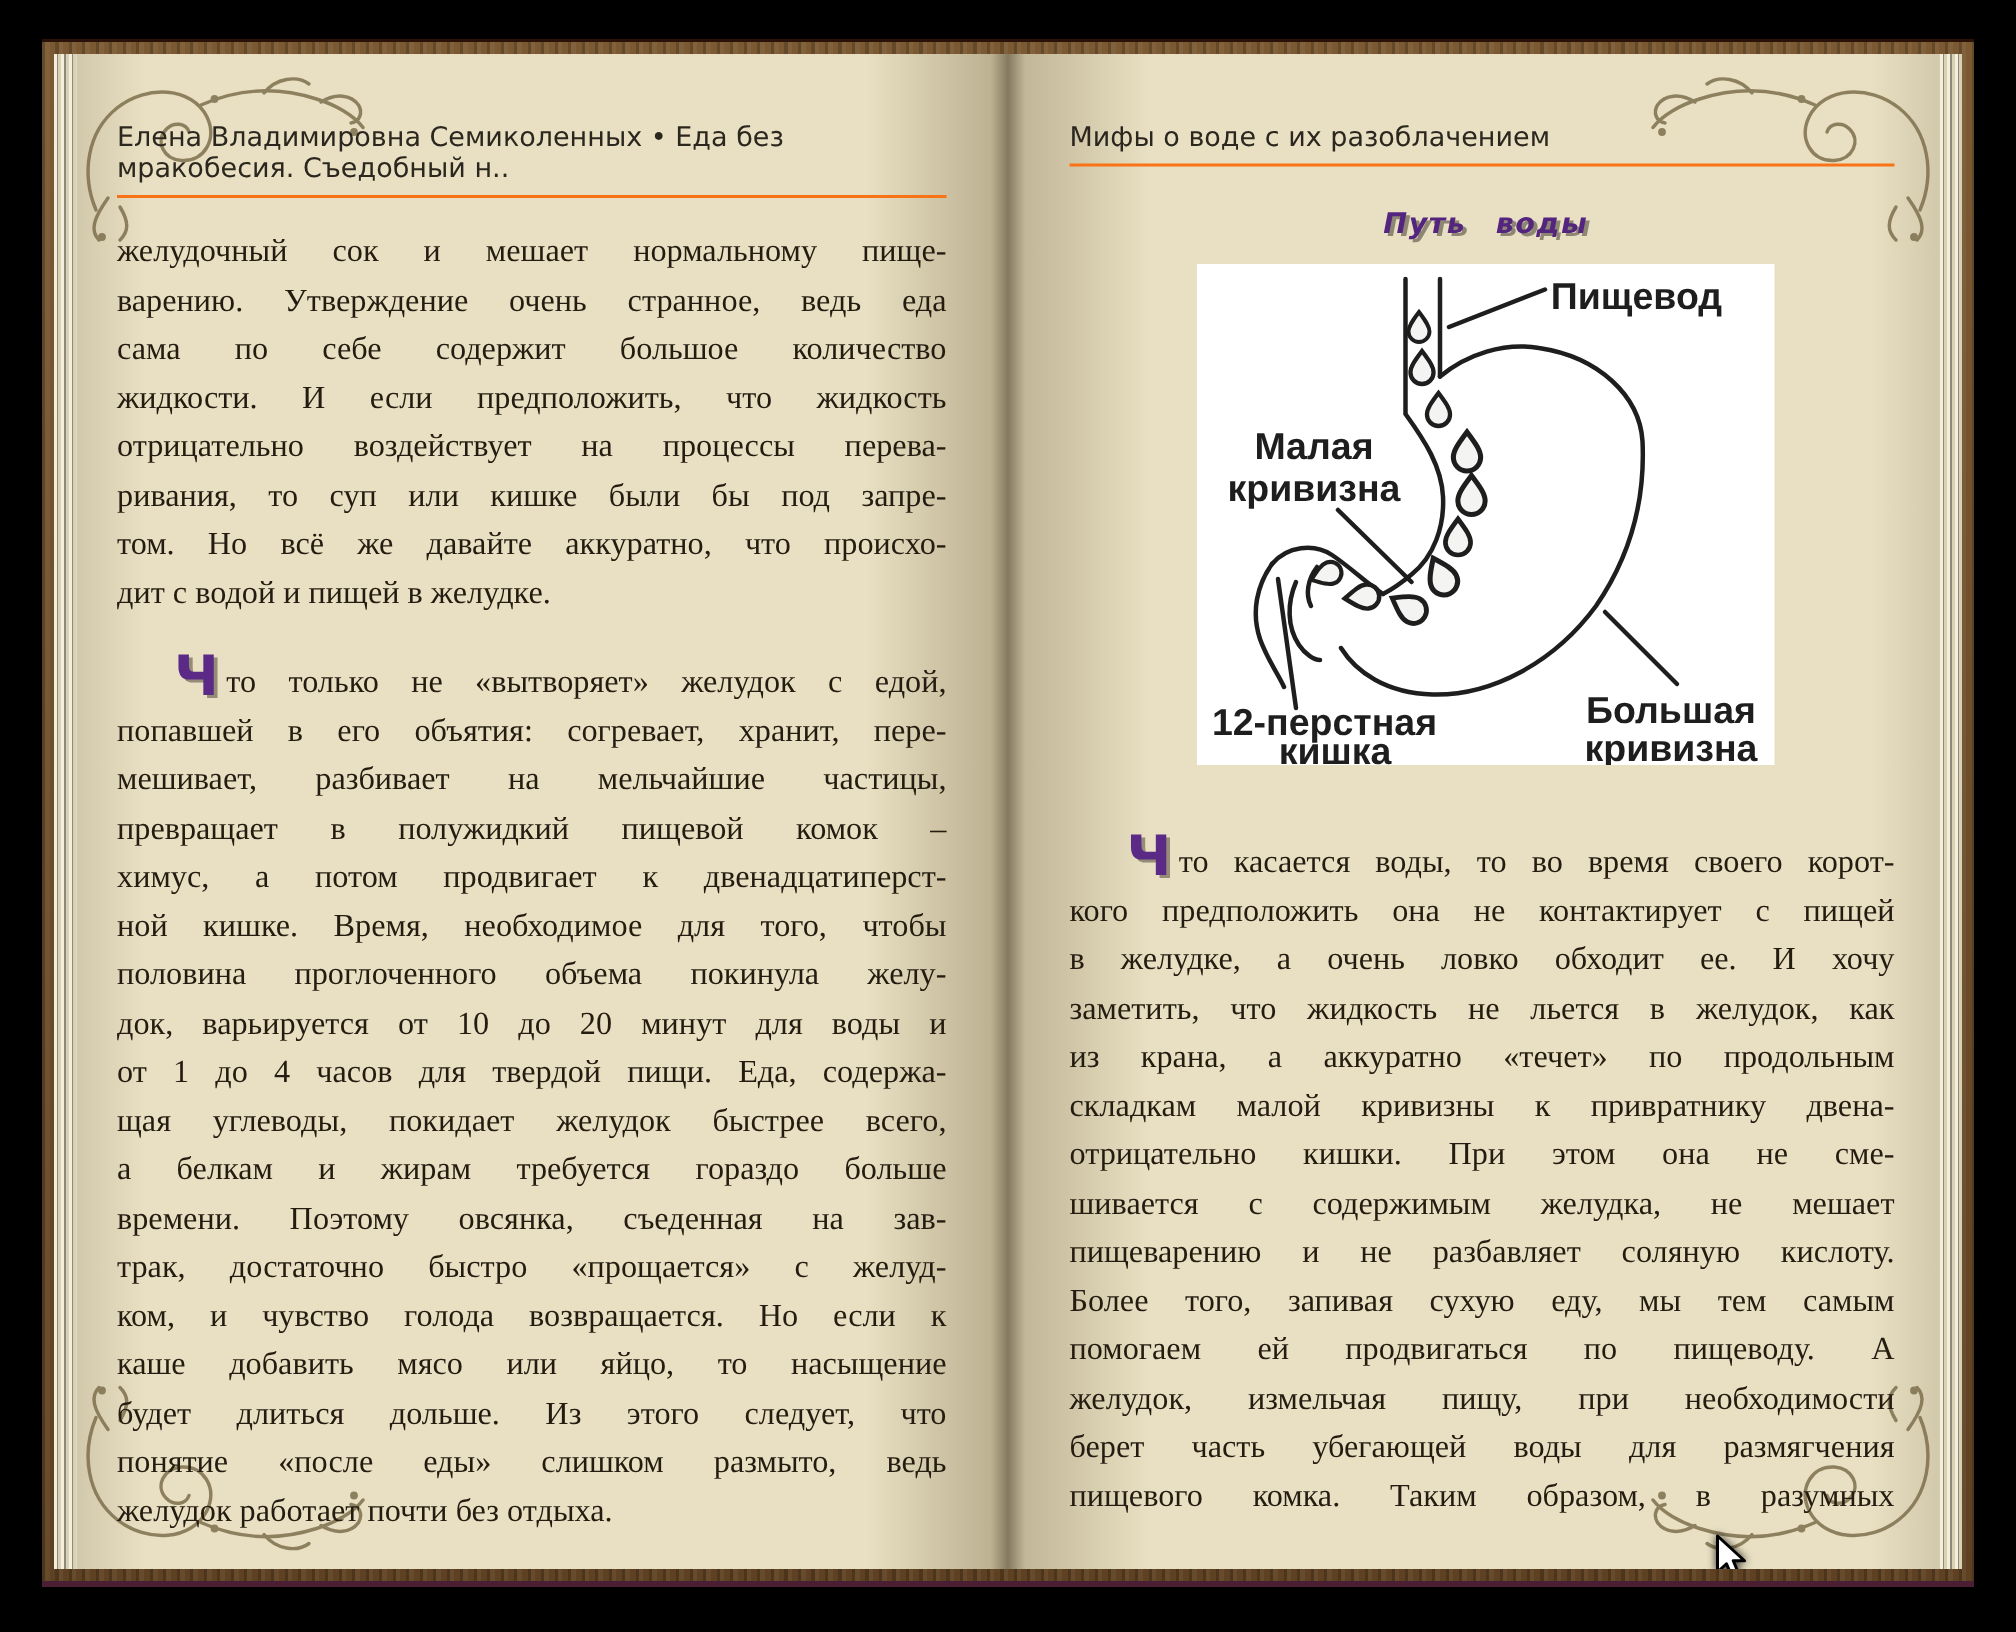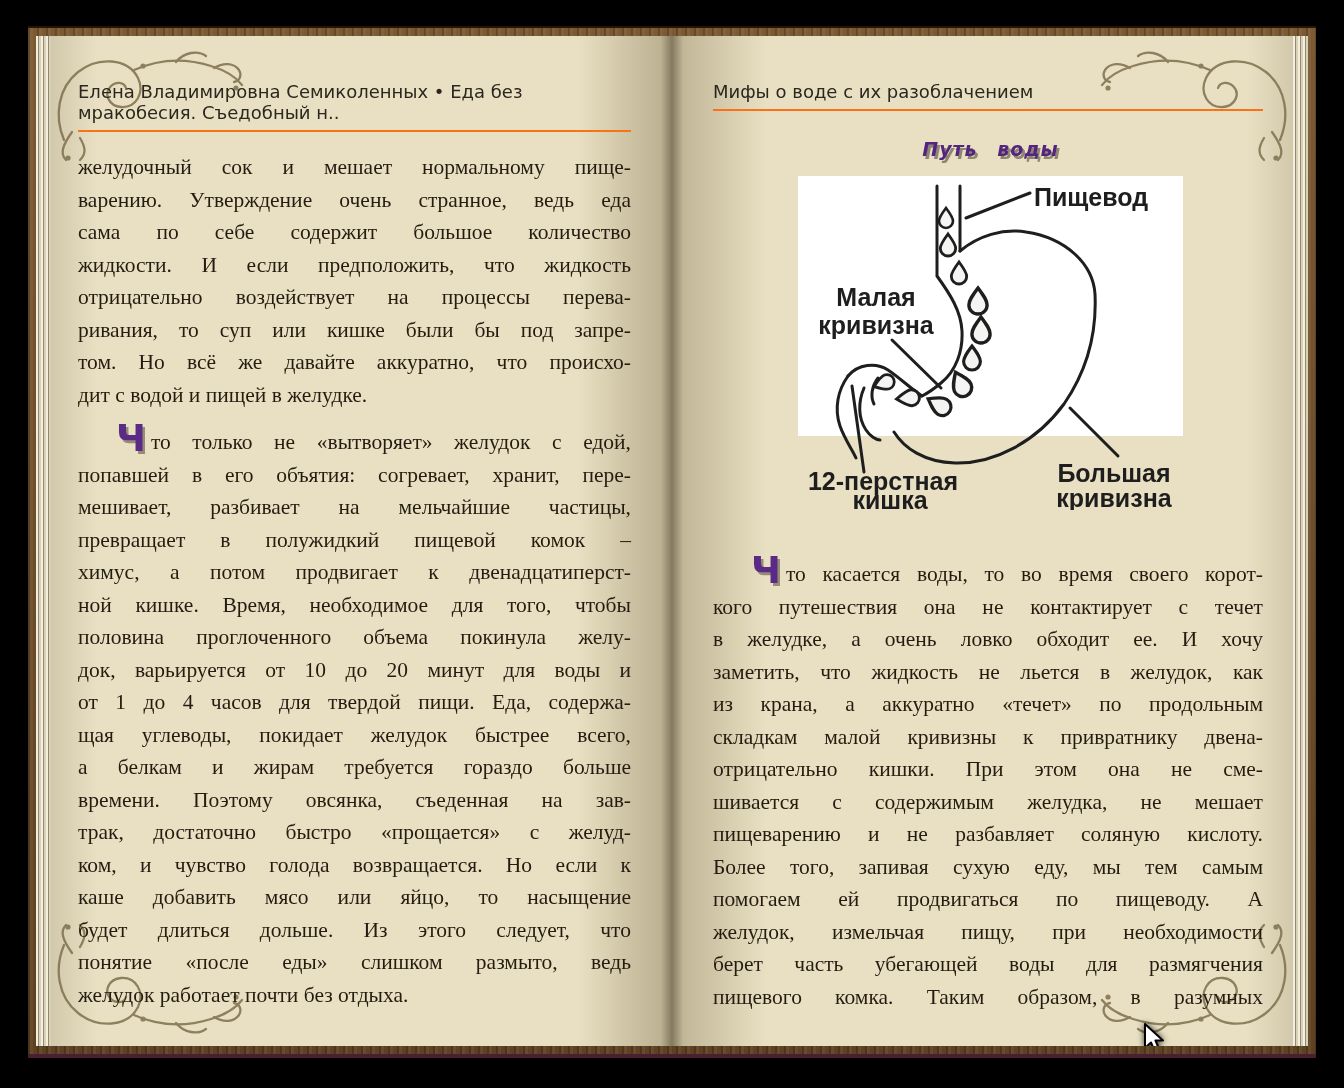--- a/index.html
+++ b/index.html
@@ -27,32 +27,32 @@
   
   .hdr{position:absolute;top:45px;font-family:"DejaVu Sans",sans-serif;font-size:18px;
        color:#2b271f;padding-bottom:7px;border-bottom:2px solid #f97316;}
   .hdr-left{left:42px;width:553px;text-align:left;}
   .hdr-right{left:677px;width:550px;text-align:left;}
   
   .bodycol{position:absolute;font-size:21.5px;line-height:32.5px;color:#241c10;}
   .body-left{left:42px;top:115px;width:553px;}
   .body-right{left:677px;top:517px;width:550px;}
   .para{margin:0;}
-  .para + .para{margin-top:10px;}
+  .para + .para{margin-top:22px;}
   .line{text-align:justify;text-align-last:justify;white-space:normal;}
   .line.last{text-align-last:left;}
   .dropcap{font-family:"DejaVu Sans",sans-serif;font-weight:bold;font-size:37px;
            color:#5b2a86;text-shadow:2.5px 2.5px 0 #948c77;margin:0 5px 0 38px;
            position:relative;top:2px;}
   
   .fig-title{position:absolute;left:762px;top:102px;width:385px;text-align:center;
        font-family:"DejaVu Sans",sans-serif;font-style:italic;font-weight:bold;
        font-size:19px;color:#54257e;letter-spacing:1px;word-spacing:12px;
        text-shadow:2.5px 2.5px 0 rgba(125,118,100,.85);}
-  .figure{position:absolute;left:762px;top:140px;width:385px;height:260px;background:#fff;text-align:center;}
+  .figure{position:absolute;left:762px;top:140px;width:385px;height:334px;background:#fff;text-align:center;}
   .figure svg{display:block;}
   .figlabel{font-family:"Liberation Sans",sans-serif;font-weight:bold;fill:#1e1e1e;font-size:25px;}
   
   .orn{position:absolute;width:205px;height:118px;opacity:.85;}
   .orn-tl{left:10px;top:8px;}
   .orn-tr{right:10px;top:8px;transform:scaleX(-1);}
   .orn-bl{left:10px;bottom:5px;transform:scaleY(-1);}
   .orn-br{right:10px;bottom:5px;transform:scale(-1,-1);}
   
   .cursor{position:absolute;left:1105px;top:986px;filter:drop-shadow(0 0 3px rgba(0,0,0,.8));}
@@ -210,21 +210,21 @@
             <text class="figlabel" x="92" y="333">кишка</text>
             <text class="figlabel" x="316" y="306">Большая</text>
             <text class="figlabel" x="316" y="331">кривизна</text>
           </g>
         </svg>
       </div>
 
       <div class="bodycol body-right">
         <div class="para">
             <div class="line"><span class="dropcap">Ч</span>то касается воды, то во время своего корот-</div>
-            <div class="line">кого путешествия она не контактирует с течет</div>
+            <div class="line">кого предположить она не контактирует с пищей</div>
             <div class="line">в желудке, а очень ловко обходит ее. И хочу</div>
             <div class="line">заметить, что жидкость не льется в желудок, как</div>
             <div class="line">из крана, а аккуратно «течет» по продольным</div>
             <div class="line">складкам малой кривизны к привратнику двена-</div>
             <div class="line">отрицательно кишки. При этом она не сме-</div>
             <div class="line">шивается с содержимым желудка, не мешает</div>
             <div class="line">пищеварению и не разбавляет соляную кислоту.</div>
             <div class="line">Более того, запивая сухую еду, мы тем самым</div>
             <div class="line">помогаем ей продвигаться по пищеводу. А</div>
             <div class="line">желудок, измельчая пищу, при необходимости</div>

